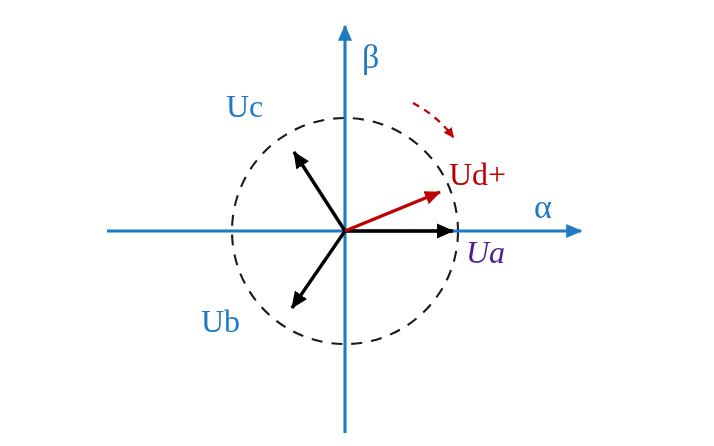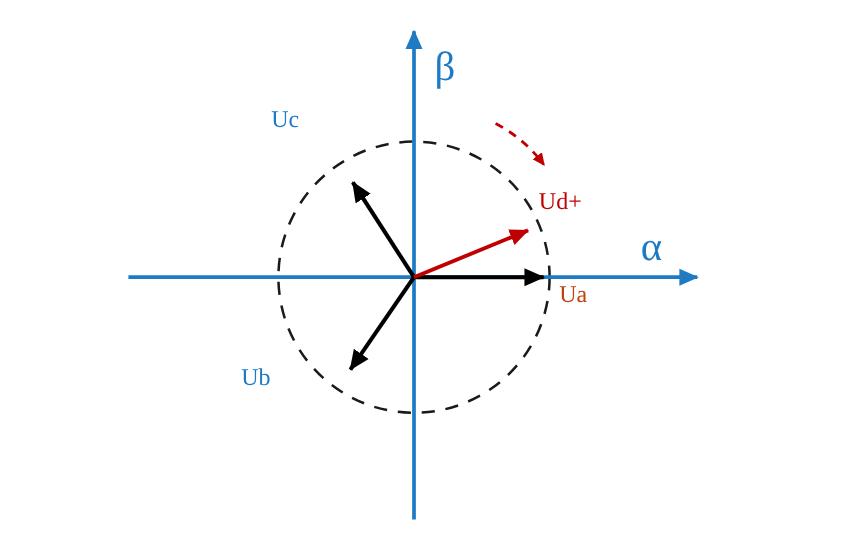--- a/index.html
+++ b/index.html
@@ -32,21 +32,21 @@
     font-family: "Liberation Serif", "DejaVu Serif", serif;
     font-weight: 400;
     white-space: nowrap;
     line-height: 1;
     user-select: none;
   }
   .axis-label {
     font-size: 34px;
   }
   .vector-label {
-    font-size: 20px;
+    font-size: 32px;
   }
   #label-beta  { left: 362px; top: 40px; }
   #label-alpha { left: 534px; top: 190px; }
   #label-uc    { left: 226px; top: 90px; }
   #label-ub    { left: 201px; top: 305px; text-align: right; }
   #label-ua    { left: 466px; top: 236px; }
   #label-udplus{ left: 449px; top: 158px; }
 </style>
 </head>
 <body>
@@ -89,17 +89,17 @@
   </svg>
 
   <div class="axis-label" id="label-beta" style="color:#1f7ac4;">β</div>
 
   <div class="axis-label" id="label-alpha" style="color:#1f7ac4;">α</div>
 
   <div class="vector-label" id="label-uc" style="color:#1f7ac4;">Uc</div>
 
   <div class="vector-label" id="label-ub" style="color:#1f7ac4;">Ub</div>
 
-  <div class="vector-label" id="label-ua" style="color:#c2410c;">Ua</div>
+  <div class="vector-label" id="label-ua" style="color:#4c1d95;font-style:italic;">Ua</div>
 
   <div class="vector-label" id="label-udplus" style="color:#c00000;">Ud+</div>
 
 </div>
 
 </body></html>

